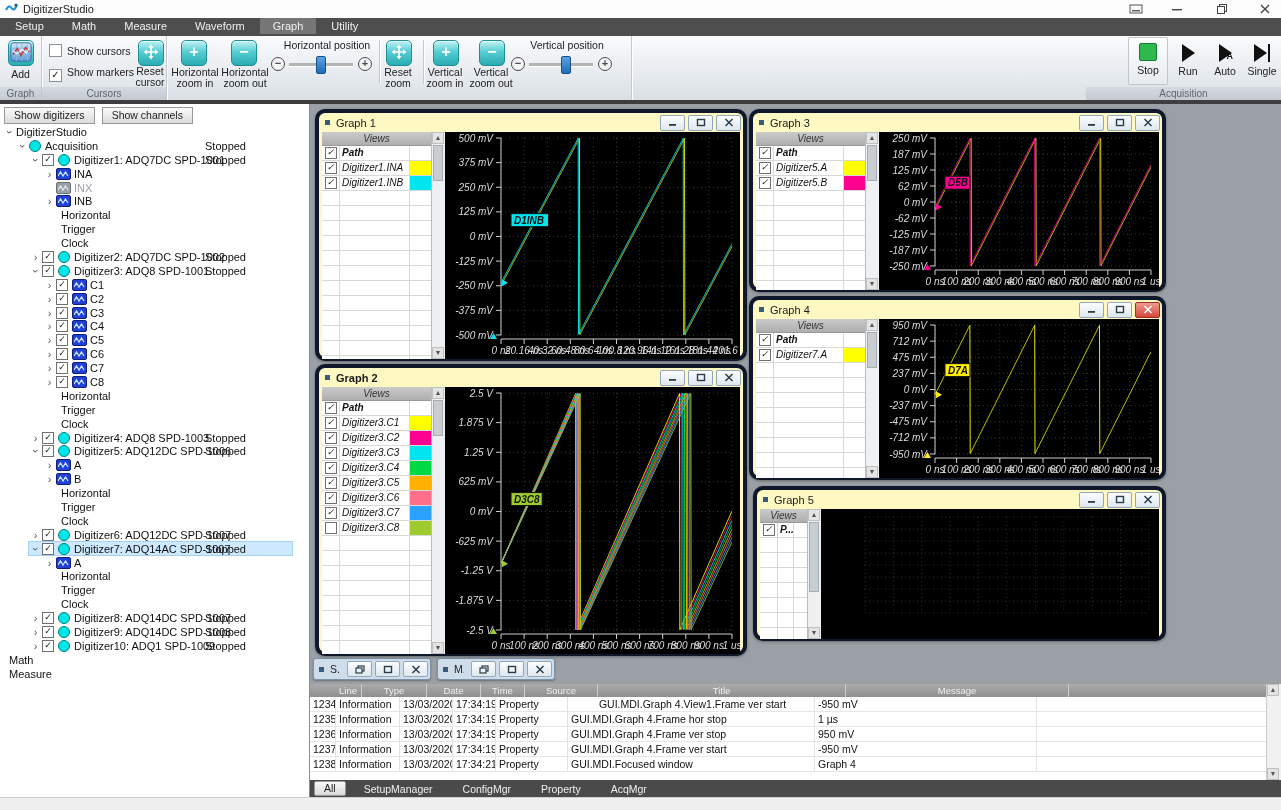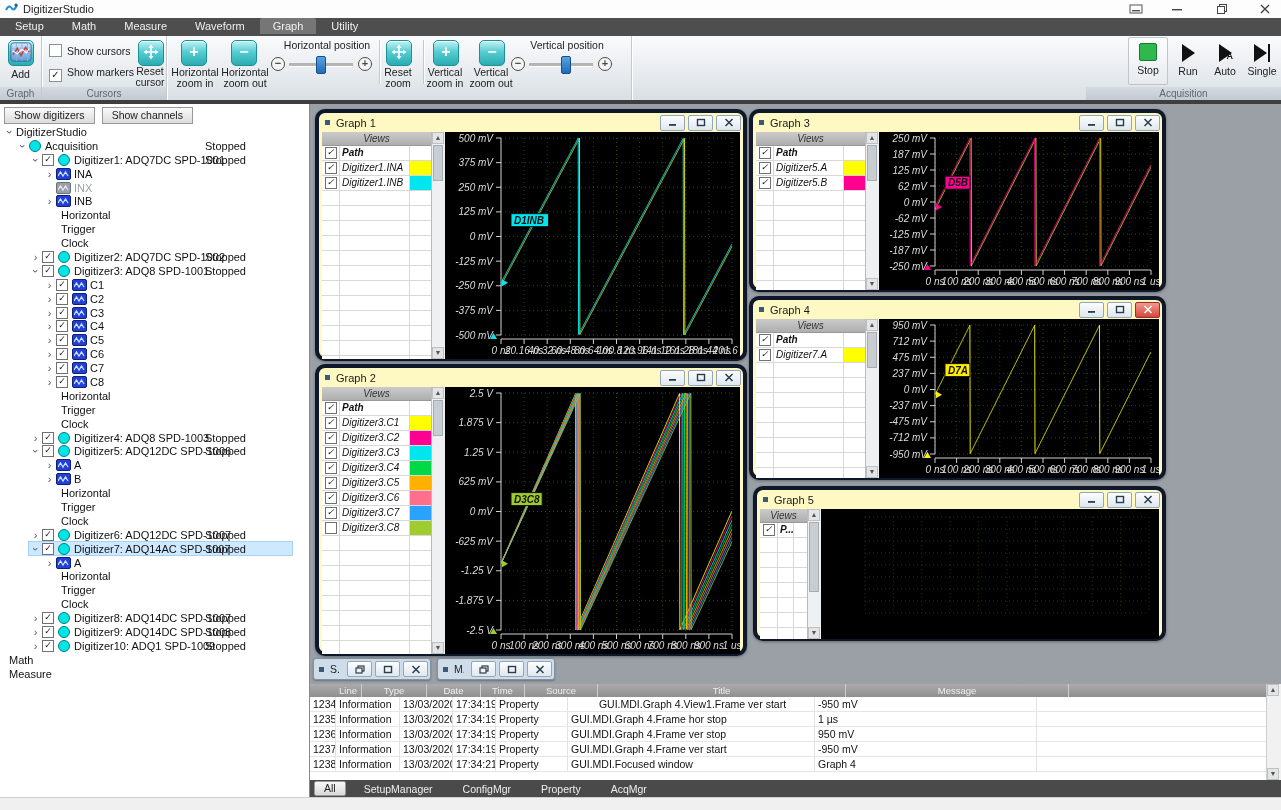--- a/index.html
+++ b/index.html
@@ -880,21 +880,21 @@
                 <polygon points="45,207 52,207 48.5,201" fill="#00e5ee"></polygon>
                 <polygon points="57,147.295 57,154.295 63,150.795" fill="#00e5ee"></polygon>
                 <rect x="66" y="81.65" width="37.5" height="13" fill="#00e5ee" stroke="#111"></rect>
                 <text x="69" y="91.65" fill="#111" font-size="10" font-weight="bold" font-family="Liberation Sans, sans-serif">D1INB</text>
               </svg></div>
           </div>
         </div>
         <div class="gwin" style="left: 5px; top: 260px; width: 432px; height: 292px;">
           <div class="gtitle">
             <span class="gdot"></span>
-            <span style="flex: 1 1 0%;">Graph 2</span>
+            <span style="flex: 1 1 0%; font-weight: bold;">Graph 2</span>
             <span class="gbtn">
               <svg width="10" height="9">
                 <rect x="1" y="6" width="7" height="1.8" fill="#2b3d4d"></rect>
               </svg>
             </span>
             <span class="gbtn">
               <svg width="10" height="9">
                 <rect x="1.5" y="1.5" width="7" height="6" fill="none" stroke="#2b3d4d" stroke-width="1.4"></rect>
               </svg>
             </span>

